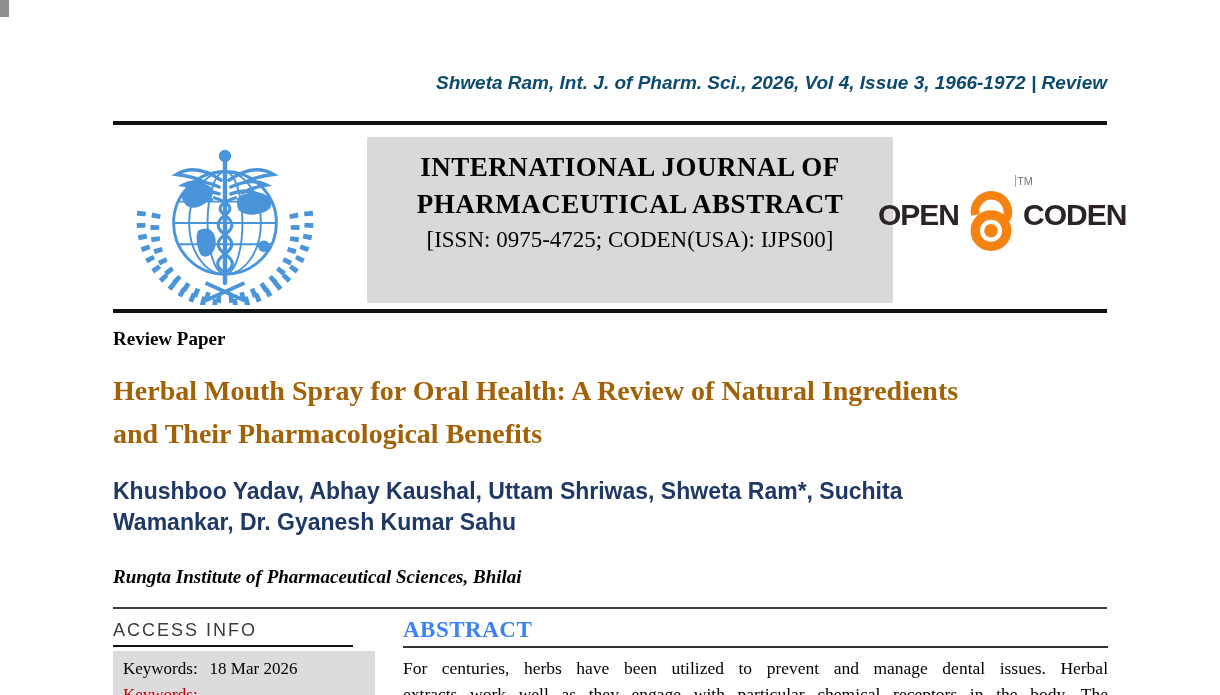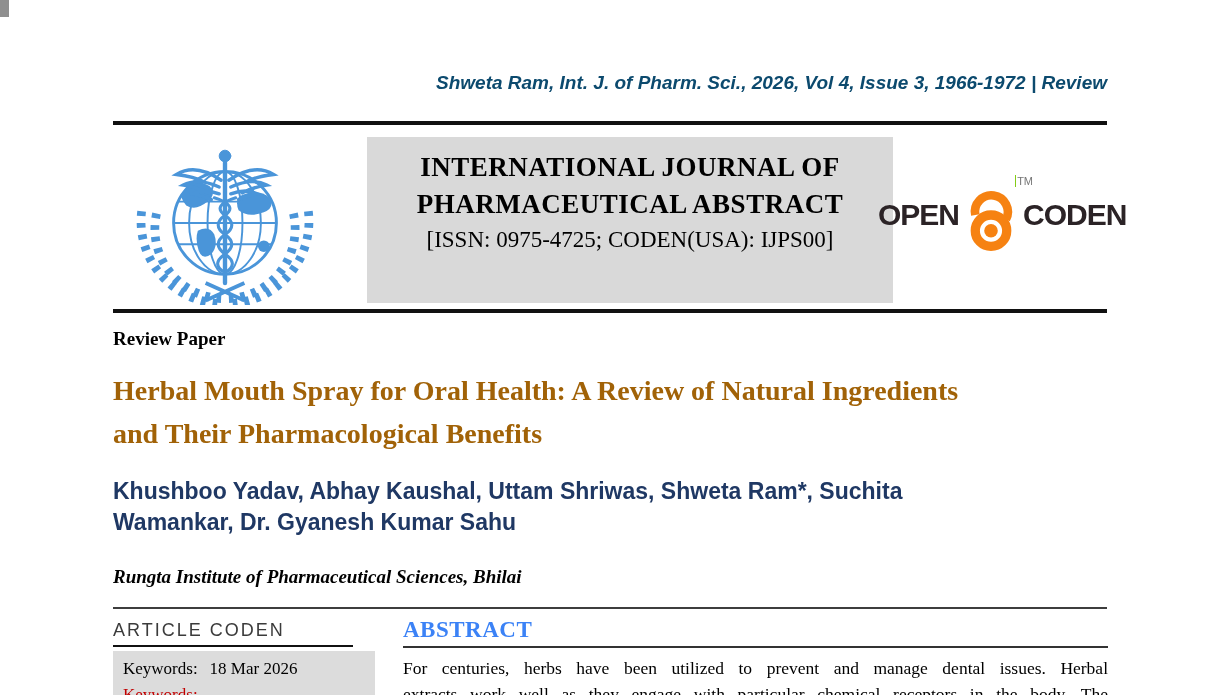--- a/index.html
+++ b/index.html
@@ -136,21 +136,21 @@
 
   <div class="authors">
     <span>Khushboo Yadav, Abhay Kaushal, Uttam Shriwas, Shweta Ram*, Suchita</span><br>
     <span>Wamankar, Dr. Gyanesh Kumar Sahu</span>
   </div>
 
   <div class="affiliation">Rungta Institute of Pharmaceutical Sciences, Bhilai</div>
 
   <div class="rule-thin"></div>
 
-  <div class="info-heading">ARTICLE CODEN</div>
+  <div class="info-heading">ACCESS INFO</div>
   <div class="info-underline"></div>
 
   <div class="info-box">
     <div class="published-row">
       <span>Keywords:</span><span class="published-gap"></span><span>18 Mar 2026</span>
     </div>
     <div class="keywords-label">Keywords:</div>
   </div>
 
   <div class="abs-heading">ABSTRACT</div>

